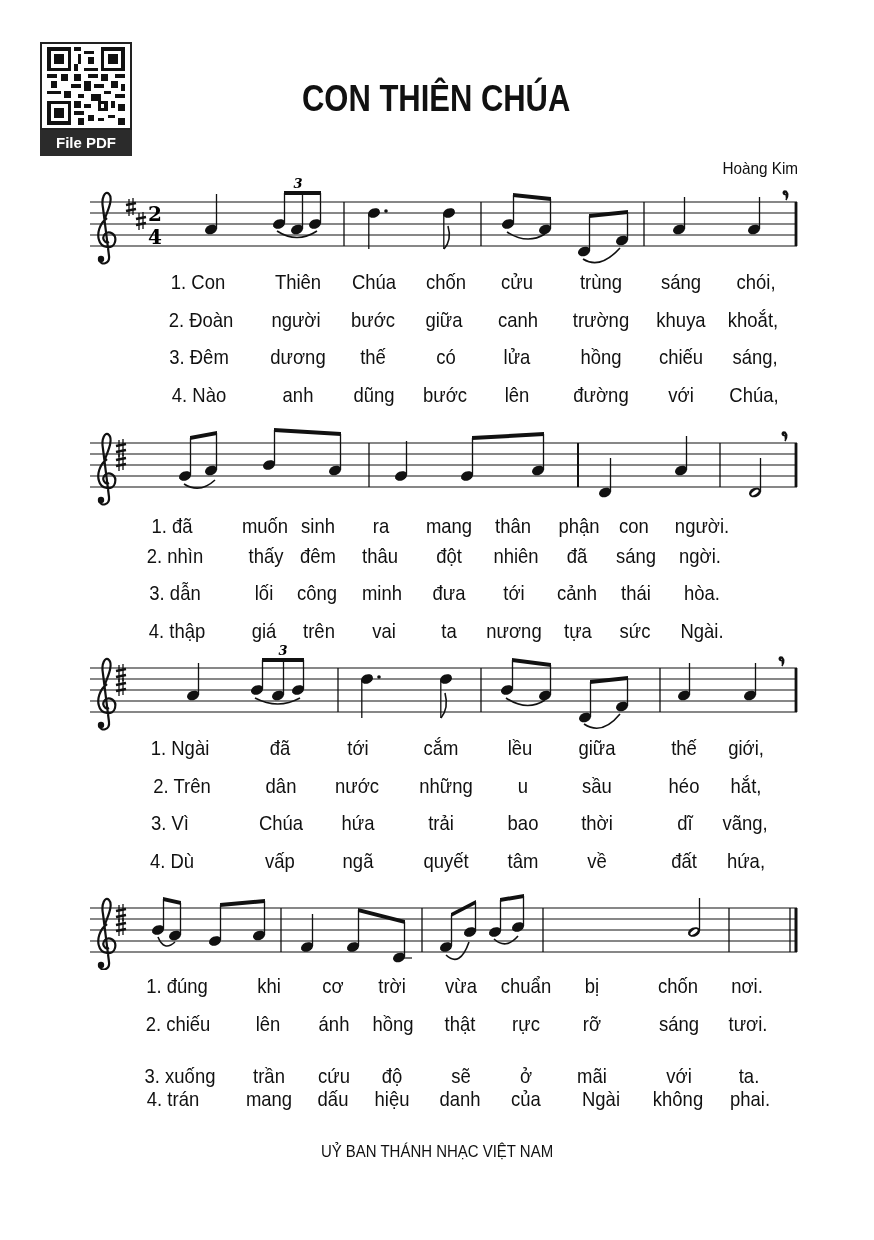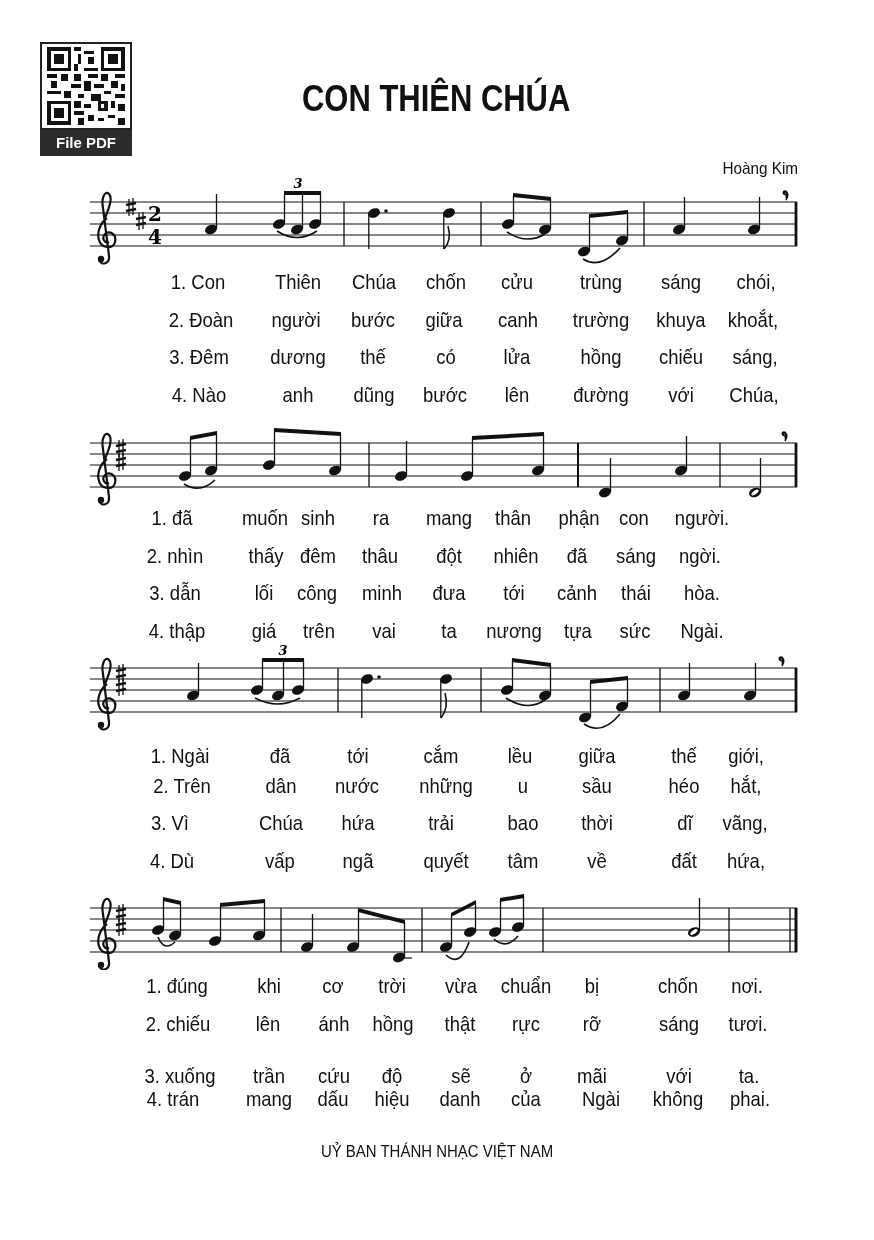--- a/index.html
+++ b/index.html
@@ -341,21 +341,21 @@
     <span class="syl" style="left:374px">dũng</span>
     <span class="syl" style="left:445px">bước</span>
     <span class="syl" style="left:517px">lên</span>
     <span class="syl" style="left:601px">đường</span>
     <span class="syl" style="left:681px">với</span>
     <span class="syl" style="left:754px">Chúa,</span>
   </div>
 </div>
 
 <div class="lyrics" style="top:506px">
-  <div class="lyric-line" style="top:0px">
+  <div class="lyric-line" style="top:8px">
     <span class="syl" style="left:172px">1. đã</span>
     <span class="syl" style="left:265px">muốn</span>
     <span class="syl" style="left:318px">sinh</span>
     <span class="syl" style="left:381px">ra</span>
     <span class="syl" style="left:449px">mang</span>
     <span class="syl" style="left:513px">thân</span>
     <span class="syl" style="left:579px">phận</span>
     <span class="syl" style="left:634px">con</span>
     <span class="syl" style="left:702px">người.</span>
   </div>
@@ -388,21 +388,21 @@
     <span class="syl" style="left:384px">vai</span>
     <span class="syl" style="left:449px">ta</span>
     <span class="syl" style="left:514px">nương</span>
     <span class="syl" style="left:578px">tựa</span>
     <span class="syl" style="left:635px">sức</span>
     <span class="syl" style="left:702px">Ngài.</span>
   </div>
 </div>
 
 <div class="lyrics" style="top:736px">
-  <div class="lyric-line" style="top:8px">
+  <div class="lyric-line" style="top:0px">
     <span class="syl" style="left:180px">1. Ngài</span>
     <span class="syl" style="left:280px">đã</span>
     <span class="syl" style="left:358px">tới</span>
     <span class="syl" style="left:441px">cắm</span>
     <span class="syl" style="left:520px">lều</span>
     <span class="syl" style="left:597px">giữa</span>
     <span class="syl" style="left:684px">thế</span>
     <span class="syl" style="left:746px">giới,</span>
   </div>
   <div class="lyric-line" style="top:38px">

